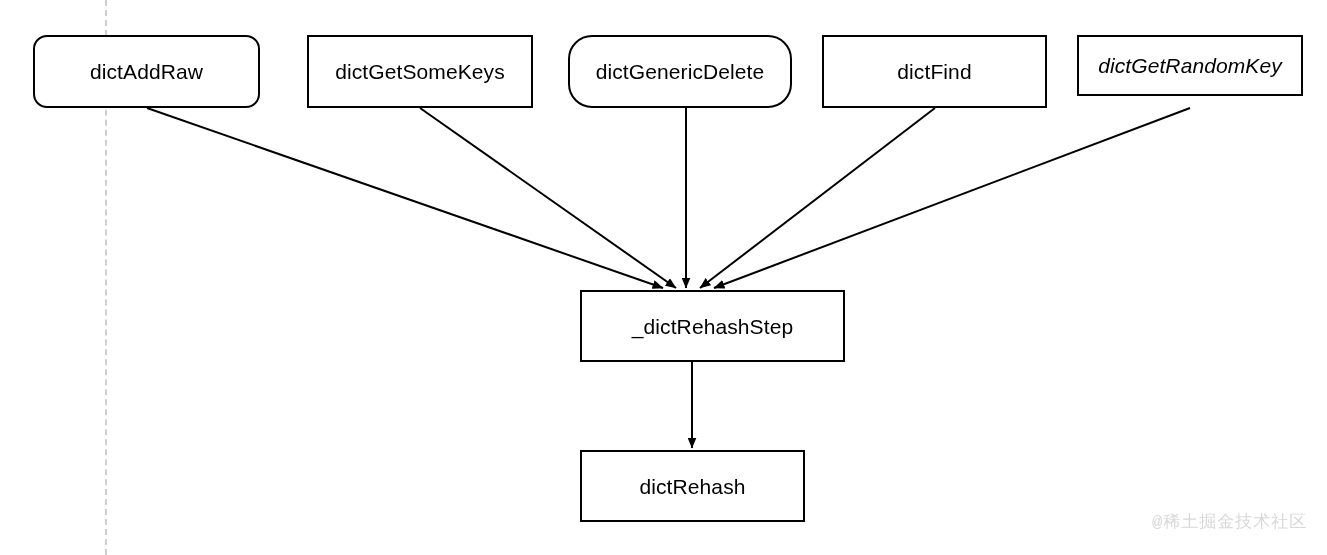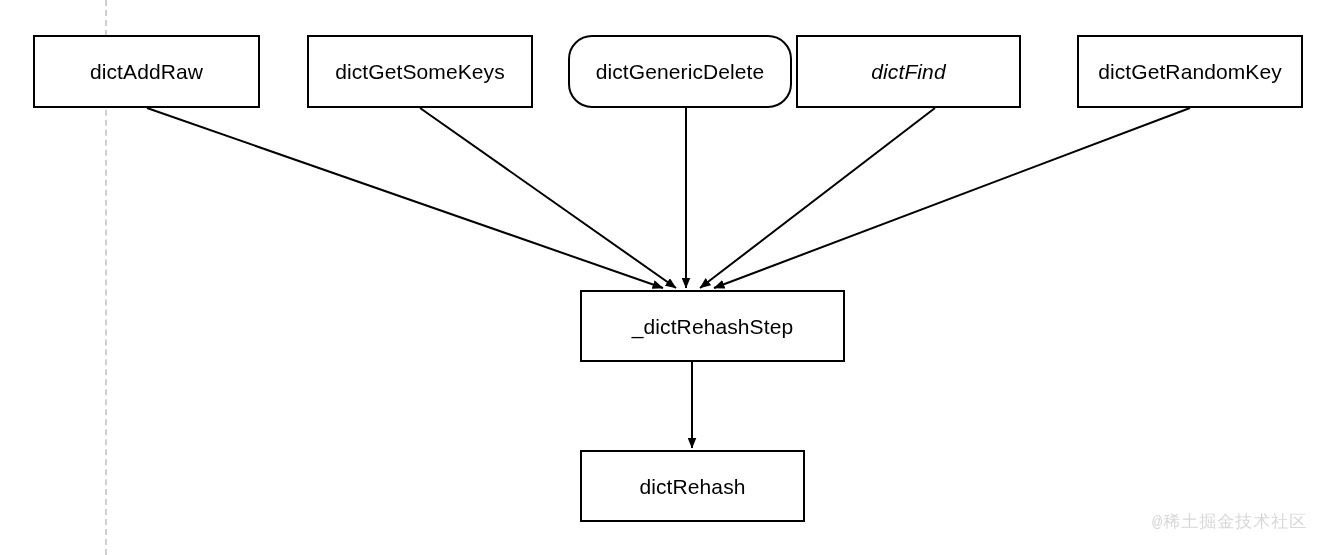--- a/index.html
+++ b/index.html
@@ -74,37 +74,37 @@
     <g id="edge-lines">
         <line x1="147" y1="108" x2="663" y2="288" stroke="#000000" stroke-width="2" marker-end="url(#arrowhead)"></line>
         <line x1="420" y1="108" x2="676" y2="288" stroke="#000000" stroke-width="2" marker-end="url(#arrowhead)"></line>
         <line x1="686" y1="108" x2="686" y2="288" stroke="#000000" stroke-width="2" marker-end="url(#arrowhead)"></line>
         <line x1="935" y1="108" x2="700" y2="288" stroke="#000000" stroke-width="2" marker-end="url(#arrowhead)"></line>
         <line x1="1190" y1="108" x2="714" y2="288" stroke="#000000" stroke-width="2" marker-end="url(#arrowhead)"></line>
         <line x1="692" y1="362" x2="692" y2="448" stroke="#000000" stroke-width="2" marker-end="url(#arrowhead)"></line>
       </g>
   </svg>
 
-  <div class="node" id="node-0" style="left: 33px; top: 35px; width: 227px; height: 73px;">
+  <div class="node" id="node-0" style="left: 33px; top: 35px; width: 227px; height: 73px; border-radius: 14px;">
     <span class="node-label">dictAddRaw</span>
   </div>
 
   <div class="node" id="node-1" style="left: 307px; top: 35px; width: 226px; height: 73px;">
     <span class="node-label">dictGetSomeKeys</span>
   </div>
 
   <div class="node" id="node-2" style="left: 568px; top: 35px; width: 224px; height: 73px; border-radius: 24px;">
     <span class="node-label">dictGenericDelete</span>
   </div>
 
-  <div class="node" id="node-3" style="left: 796px; top: 35px; width: 225px; height: 73px; font-style: italic;">
+  <div class="node" id="node-3" style="left: 822px; top: 35px; width: 225px; height: 73px;">
     <span class="node-label">dictFind</span>
   </div>
 
-  <div class="node" id="node-4" style="left: 1077px; top: 35px; width: 226px; height: 73px;">
+  <div class="node" id="node-4" style="left: 1077px; top: 35px; width: 226px; height: 61px; font-style: italic;">
     <span class="node-label">dictGetRandomKey</span>
   </div>
 
   <div class="node" id="node-middle" style="left: 580px; top: 290px; width: 265px; height: 72px;">
     <span class="node-label">_dictRehashStep</span>
   </div>
 
   <div class="node" id="node-bottom" style="left: 580px; top: 450px; width: 225px; height: 72px;">
     <span class="node-label">dictRehash</span>
   </div>

